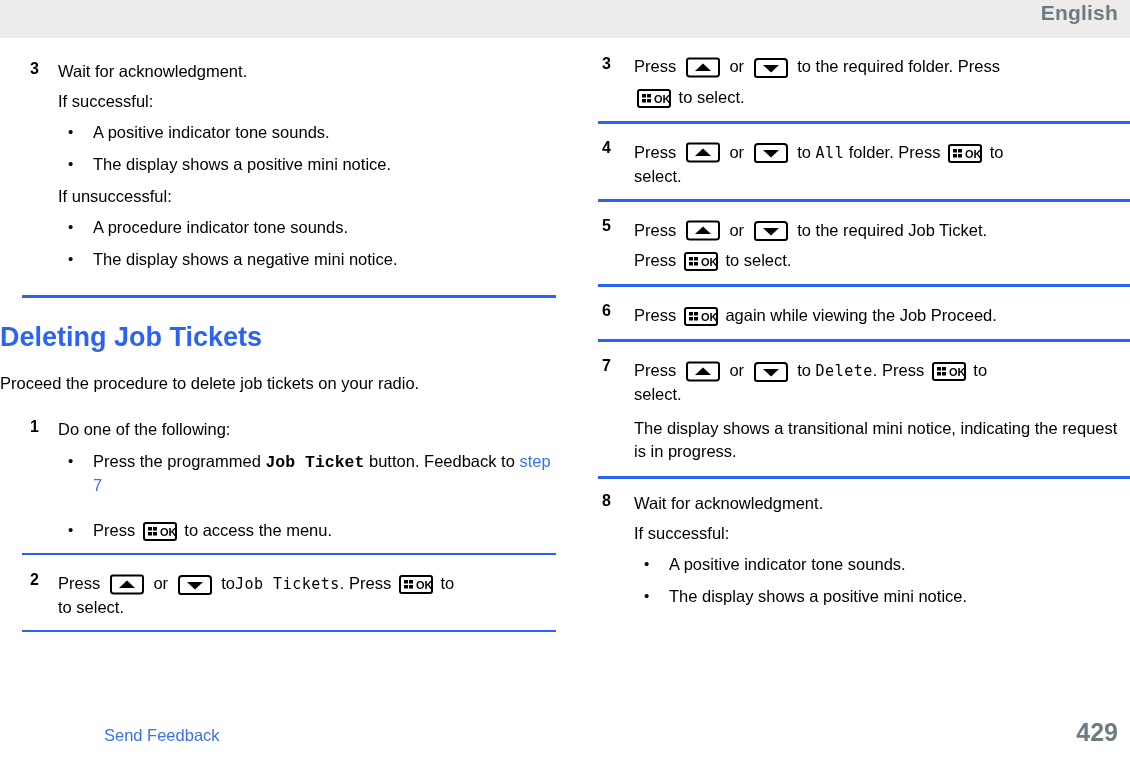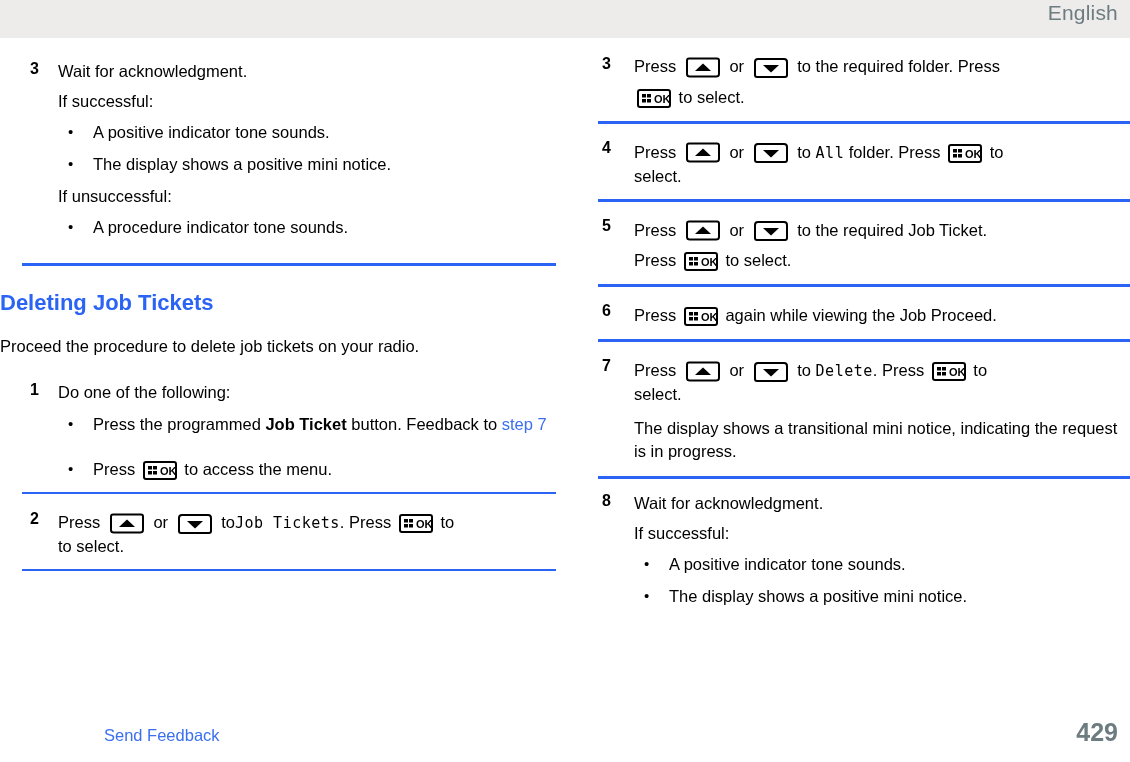--- a/index.html
+++ b/index.html
@@ -23,21 +23,21 @@
     top: 0;
     width: 1130px;
     height: 38px;
     background: #edeceb;
   }
   .header-lang {
     position: absolute;
     right: 12px;
     top: 0px;
     font-size: 21px;
-    font-weight: normal;
+    font-weight: bold;
     color: #6d7c80;
     letter-spacing: 0.2px;
     line-height: 26px;
   }
 
   
   .page {
     position: absolute;
     left: 0;
     top: 38px;
@@ -112,21 +112,21 @@
     border: 0;
     border-top: 3px solid #2b63f5;
     margin: 0;
     height: 0;
   }
   .rule.thin {
     border-top-width: 2px;
   }
 
   
-  .bold { font-weight: bold; }
+  .bold { font-weight: bold; font-family: Liberation Mono, monospace; }
   .link { color: #3b6ff0; }
   .mono {
     font-family: "DejaVu Sans Mono", "Liberation Mono", monospace;
     font-size: 15px;
     letter-spacing: 0.5px;
   }
 
   
   .key {
     display: inline-block;
@@ -177,27 +177,28 @@
       <div class="step-body">
         <p>Wait for acknowledgment.</p>
         <p class="sub" style="margin-top:7px;">If successful:</p>
         <ul class="bullets" style="margin-top:8px;">
           <li>A positive indicator tone sounds.</li>
           <li>The display shows a positive mini notice.</li>
         </ul>
         <p style="margin-top:0;">If unsuccessful:</p>
         <ul class="bullets" style="margin-top:8px;">
           <li>A procedure indicator tone sounds.</li>
+          <li>The display shows a negative mini notice.</li>
         </ul>
       </div>
     </div>
 
     <hr class="rule" style="margin-top:24px; width:534px;">
 
-    <h1 style="font-size:22px; font-weight:bold; color:#2b63f5; margin:24px 0 0 -22px; letter-spacing:0px;">Deleting Job Tickets</h1>
+    <h1 style="font-size:27px; font-weight:bold; color:#2b63f5; margin:24px 0 0 -22px; letter-spacing:0px;">Deleting Job Tickets</h1>
 
     <p class="para" style="margin:19px 0 0 -22px;">Proceed the procedure to delete job tickets on your radio.</p>
 
     <div class="step" style="margin-top:23px;">
       <div class="step-num">1</div>
       <div class="step-body">
         <p>Do one of the following:</p>
         <ul class="bullets" style="margin-top:9px;">
           <li>
             <span>Press the programmed </span><span class="bold">Job Ticket</span><span> button. Feedback to </span><a class="link" href="#" style="text-decoration:none;">step 7</a>

